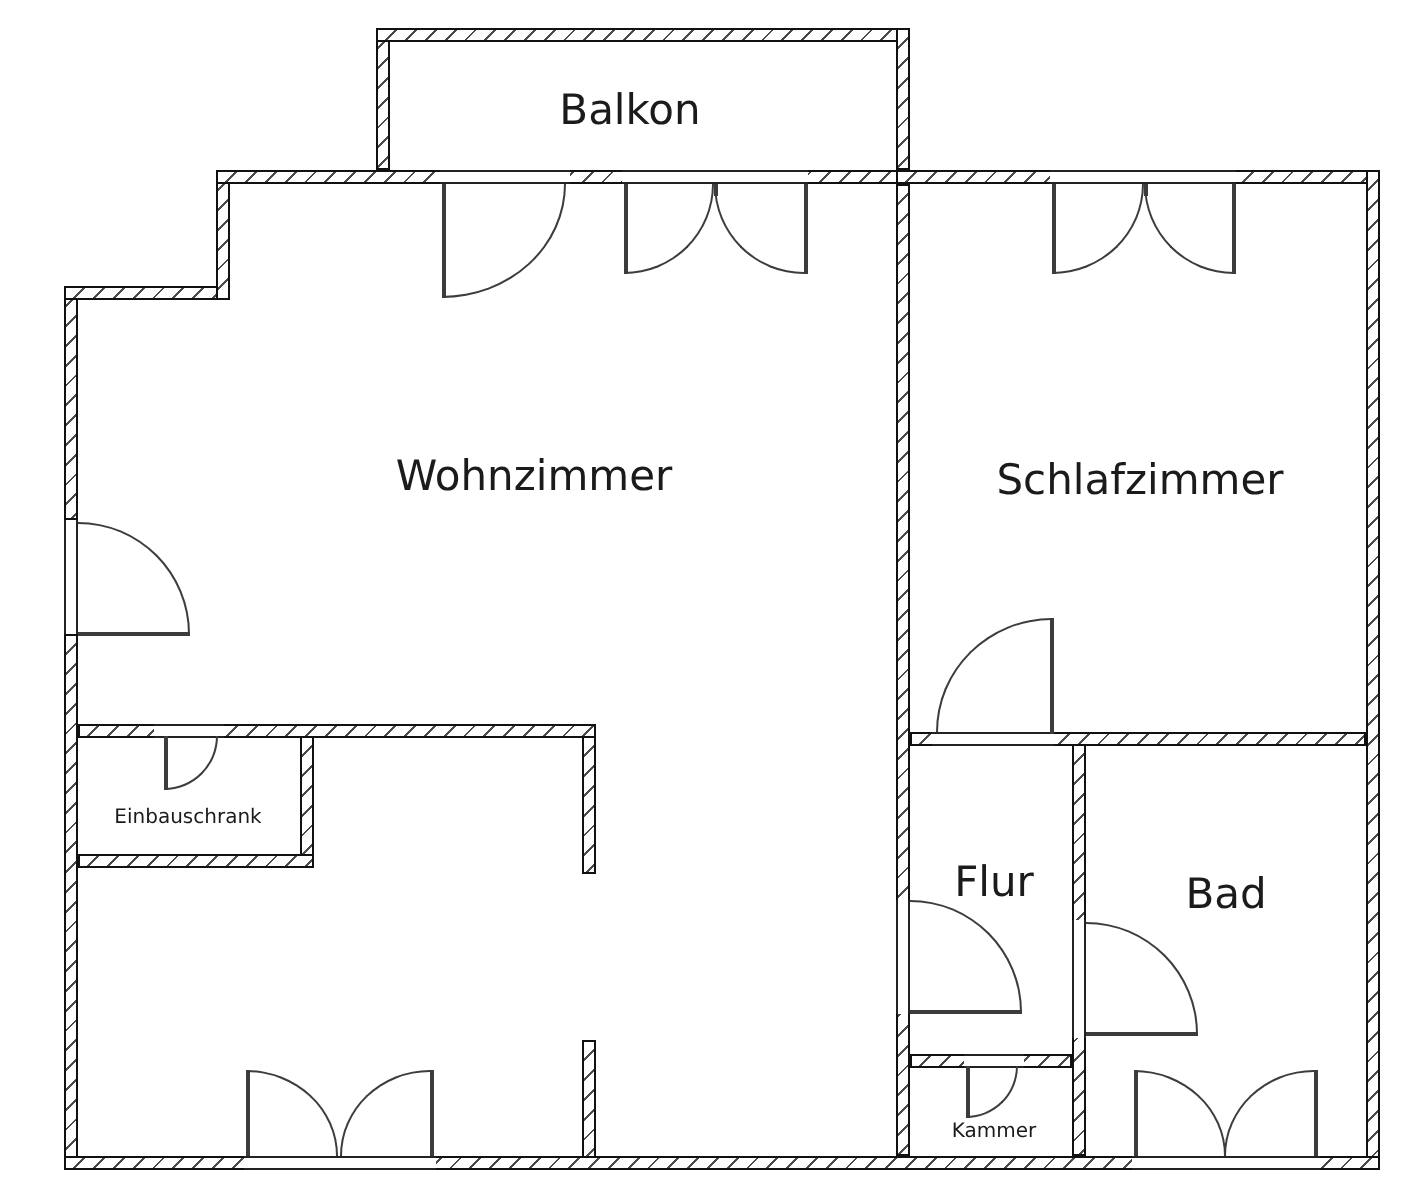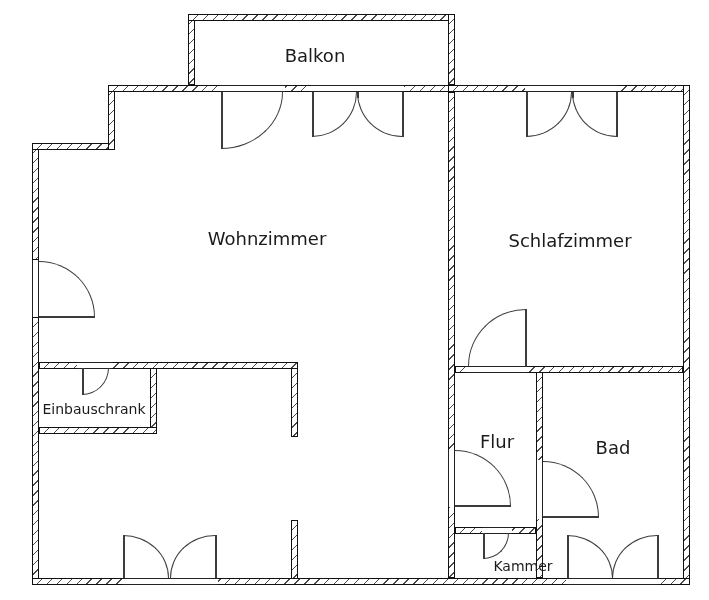--- a/index.html
+++ b/index.html
@@ -22,22 +22,22 @@
   .leaf{position:absolute;background:#3c3c3c;}
   .arc{position:absolute;box-sizing:border-box;}
   .arc.tr{border-top:1.5px solid #3c3c3c;border-right:1.5px solid #3c3c3c;border-top-right-radius:100% 100%;}
   .arc.tl{border-top:1.5px solid #3c3c3c;border-left:1.5px solid #3c3c3c;border-top-left-radius:100% 100%;}
   .arc.br{border-bottom:1.5px solid #3c3c3c;border-right:1.5px solid #3c3c3c;border-bottom-right-radius:100% 100%;}
   .arc.bl{border-bottom:1.5px solid #3c3c3c;border-left:1.5px solid #3c3c3c;border-bottom-left-radius:100% 100%;}
   .room-label{
     position:absolute;transform:translate(-50%,-50%);
     color:#1b1b1b;white-space:nowrap;text-align:center;
   }
-  .room-label.large{font-size:18px;text-align:right;}
-  .room-label.small{font-size:14px;}
+  .room-label.large{font-size:21px;text-align:right;}
+  .room-label.small{font-size:10px;}
 </style>
 </head>
 <body>
 
 <div id="plan">
     <div class="wall" style="left: 32px; top: 143px; width: 7px; height: 117px;"></div>
     <div class="wall" style="left: 32px; top: 317px; width: 7px; height: 268px;"></div>
     <div class="wall" style="left: 32px; top: 143px; width: 83px; height: 7px;"></div>
     <div class="wall" style="left: 108px; top: 85px; width: 7px; height: 65px;"></div>
     <div class="wall" style="left: 108px; top: 85px; width: 347px; height: 7px;"></div>
@@ -98,14 +98,14 @@
     <div class="arc tr" style="left: 123px; top: 535px; width: 46px; height: 43px;"></div>
     <div class="arc tl" style="left: 170px; top: 535px; width: 45px; height: 43px;"></div>
     <div class="arc tr" style="left: 567px; top: 535px; width: 46px; height: 43px;"></div>
     <div class="arc tl" style="left: 612px; top: 535px; width: 45px; height: 43px;"></div>
     <div class="room-label large" style="left: 315px; top: 55px;">Balkon</div>
     <div class="room-label large" style="left: 570px; top: 240px;">Schlafzimmer</div>
     <div class="room-label large" style="left: 267px; top: 238px;">Wohnzimmer</div>
     <div class="room-label large" style="left: 497px; top: 441px;">Flur</div>
     <div class="room-label large" style="left: 613px; top: 447px;">Bad</div>
     <div class="room-label small" style="left: 94px; top: 409px;">Einbauschrank</div>
-    <div class="room-label small" style="left: 523px; top: 566px;">Kammer</div>
+    <div class="room-label small" style="left: 497px; top: 566px;">Kammer</div>
   </div>
 
 </body></html>

